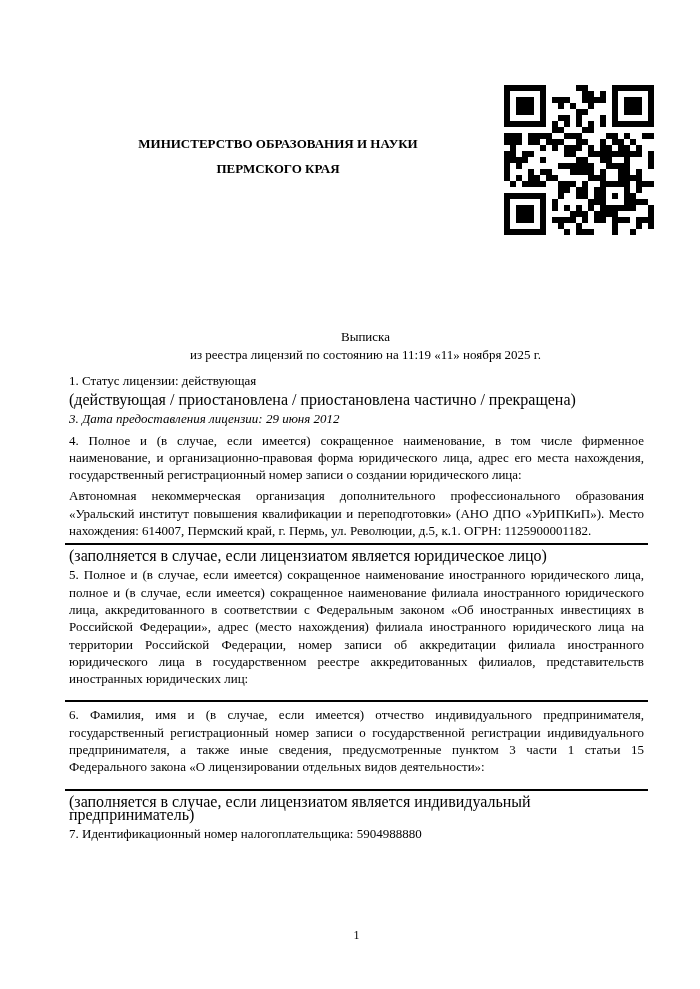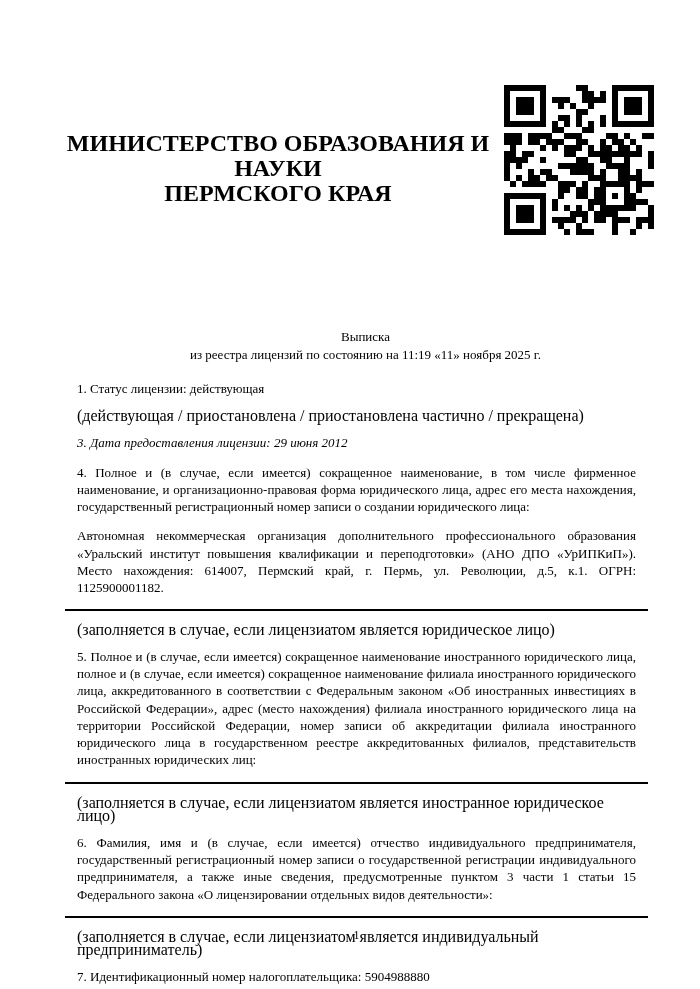--- a/index.html
+++ b/index.html
@@ -29,21 +29,21 @@
 
   
   .ministry {
     position: absolute;
     top: 131px;
     left: 48px;
     width: 460px;
     text-align: center;
   }
   .ministry-name {
-    font-size: 24px;
+    font-size: 13px;
     font-weight: bold;
     line-height: 25px;
   }
   .ministry-note {
     margin-top: 7px;
     font-size: 10.5px;
     line-height: 13px;
   }
 
   
@@ -62,21 +62,21 @@
 
   
   .sections {
     position: absolute;
     top: 368px;
     left: 65px;
     width: 583px;
     font-size: 13px;
     line-height: 17.3px;
   }
-  .sections p { margin: 12px; padding: 0; }
+  .sections p { margin: 4px; padding: 0; }
   .para { text-align: justify; }
   .field-note {
     text-align: left;
     font-size: 16px;
     line-height: 13px;
     margin-top: 3px;
   }
   .field-rule {
     border: none;
     border-top: 2px solid #000000;
@@ -448,21 +448,20 @@
 
     <p class="mt-s3">3. Дата предоставления лицензии: 29 июня 2012</p>
 
     <p class="para mt-s4">4. Полное и (в случае, если имеется) сокращенное наименование, в том числе фирменное наименование, и организационно-правовая форма юридического лица, адрес его места нахождения, государственный регистрационный номер записи о создании юридического лица:</p>
     <p class="para">Автономная некоммерческая организация дополнительного профессионального образования «Уральский институт повышения квалификации и переподготовки» (АНО ДПО «УрИПКиП»). Место нахождения: 614007, Пермский край, г. Пермь, ул. Революции, д.5, к.1. ОГРН: 1125900001182.</p>
     <div class="field-rule rule-s4"></div>
     <p class="field-note">(заполняется в случае, если лицензиатом является юридическое лицо)</p>
 
     <p class="para mt-s5">5. Полное и (в случае, если имеется) сокращенное наименование иностранного юридического лица, полное и (в случае, если имеется) сокращенное наименование филиала иностранного юридического лица, аккредитованного в соответствии с Федеральным законом «Об иностранных инвестициях в Российской Федерации», адрес (место нахождения) филиала иностранного юридического лица на территории Российской Федерации, номер записи об аккредитации филиала иностранного юридического лица в государственном реестре аккредитованных филиалов, представительств иностранных юридических лиц:</p>
     <div class="field-rule rule-s5"></div>
-    <p class="field-note">(заполняется в случае, если лицензиатом является иностранное юридическое лицо)</p>
 
     <p class="para mt-s6">6. Фамилия, имя и (в случае, если имеется) отчество индивидуального предпринимателя, государственный регистрационный номер записи о государственной регистрации индивидуального предпринимателя, а также иные сведения, предусмотренные пунктом 3 части 1 статьи 15 Федерального закона «О лицензировании отдельных видов деятельности»:</p>
     <div class="field-rule rule-s6"></div>
     <p class="field-note">(заполняется в случае, если лицензиатом является индивидуальный предприниматель)</p>
 
     <p class="mt-s7">7. Идентификационный номер налогоплательщика: 5904988880</p>
 
   </div>
 
   <div class="page-number">1</div>

